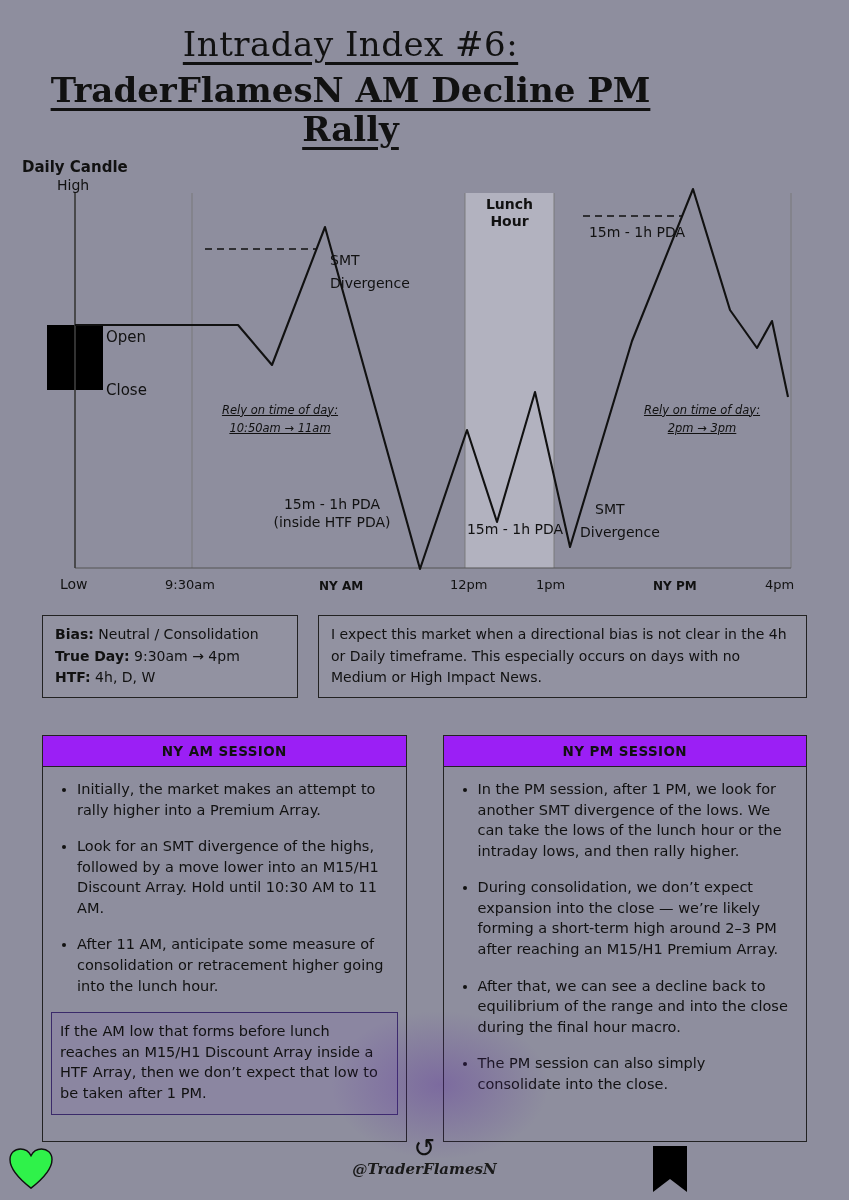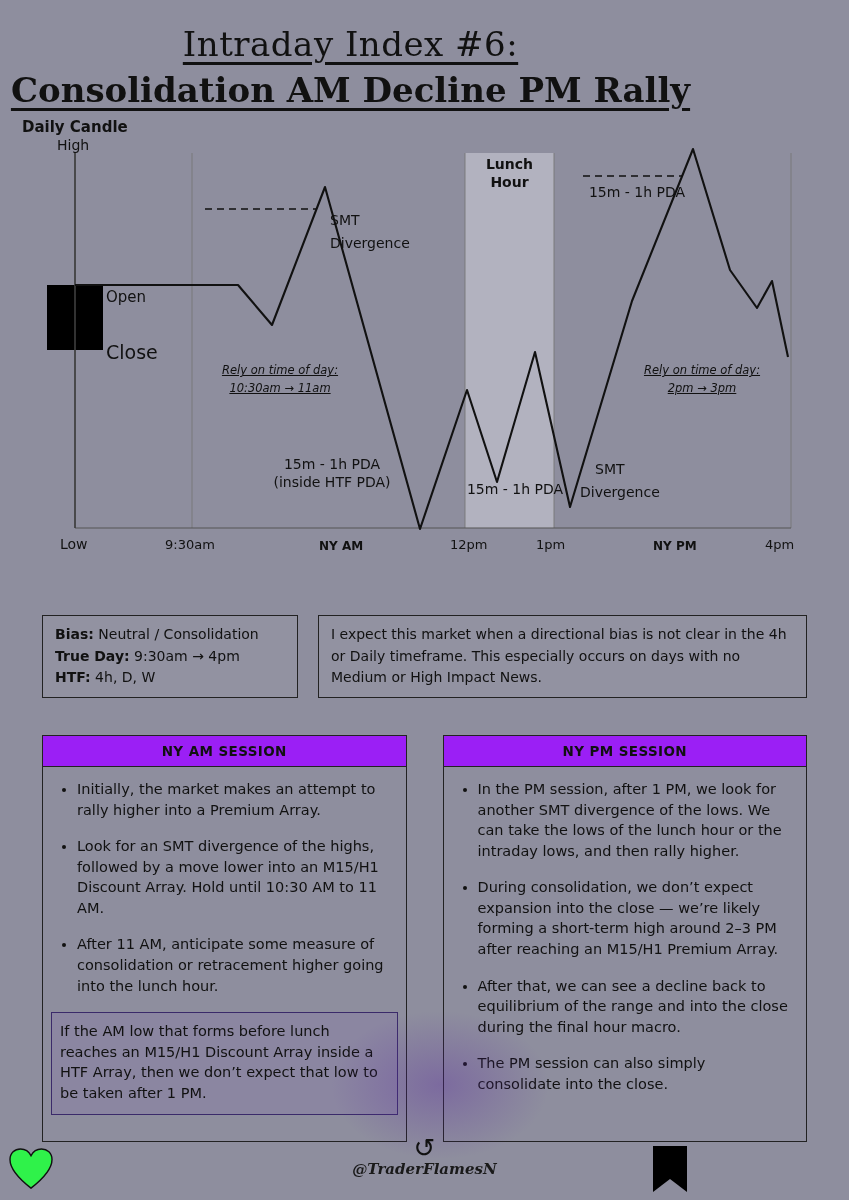--- a/index.html
+++ b/index.html
@@ -42,21 +42,21 @@
   .chart-label-high{
     position:absolute;left:57px;top:19px;font-size:14px;
   }
   .chart-label-low{
     position:absolute;left:60px;top:418px;font-size:14px;
   }
   .candle-body{
     position:absolute;left:47px;top:167px;width:56px;height:65px;background:#000;
   }
   .lbl-open{position:absolute;left:106px;top:170px;font-size:15px;}
-  .lbl-close{position:absolute;left:106px;top:223px;font-size:19px;text-align:right;}
+  .lbl-close{position:absolute;left:106px;top:223px;font-size:15px;text-align:right;}
 
   svg.chart{position:absolute;left:0;top:0;}
 
   .axis-lbl{
     position:absolute;font-size:13px;color:#111;
   }
   .axis-lbl.bold{font-weight:bold;font-size:12px;}
 
   .ann{
     position:absolute;font-size:14px;color:#111;text-align:center;line-height:1.25;
@@ -122,21 +122,21 @@
     pointer-events:none;
   }
 </style>
 </head>
 <body>
 
 <div class="page">
 
   <div class="title-wrap">
     <div class="title1">Intraday Index #6:</div>
-    <div class="title2">Consolidation AM Decline PM Rally</div>
+    <div class="title2">TraderFlamesN AM Decline PM Rally</div>
   </div>
 
   <div class="chart-area">
 
     <div class="chart-label-daily">Daily Candle</div>
     <div class="chart-label-high">High</div>
     <div class="chart-label-low">Low</div>
     <div class="candle-body"></div>
     <div class="lbl-open">Open</div>
     <div class="lbl-close">Close</div>
@@ -163,21 +163,21 @@
 
     <div class="ann bold" style="left:465px;top:38px;width:89px;">Lunch Hour</div>
 
     <div class="ann" style="left:330px;top:94px;width:115px;text-align:left;">SMT</div>
     <div class="ann" style="left:330px;top:117px;width:130px;text-align:left;">Divergence</div>
 
     <div class="ann" style="left:595px;top:343px;width:110px;text-align:left;">SMT</div>
     <div class="ann" style="left:580px;top:366px;width:130px;text-align:left;">Divergence</div>
 
     <div class="ann italic" style="left:190px;top:245px;width:180px;">Rely on time of day:</div>
-    <div class="ann italic" style="left:190px;top:263px;width:180px;">10:30am → 11am</div>
+    <div class="ann italic" style="left:190px;top:263px;width:180px;">10:50am → 11am</div>
 
     <div class="ann italic" style="left:612px;top:245px;width:180px;">Rely on time of day:</div>
     <div class="ann italic" style="left:612px;top:263px;width:180px;">2pm → 3pm</div>
 
     <div class="ann" style="left:252px;top:338px;width:160px;">15m - 1h PDA</div>
     <div class="ann" style="left:252px;top:356px;width:160px;">(inside HTF PDA)</div>
 
     <div class="ann" style="left:460px;top:363px;width:110px;">15m - 1h PDA</div>
 
     <div class="ann" style="left:572px;top:66px;width:130px;">15m - 1h PDA</div>

